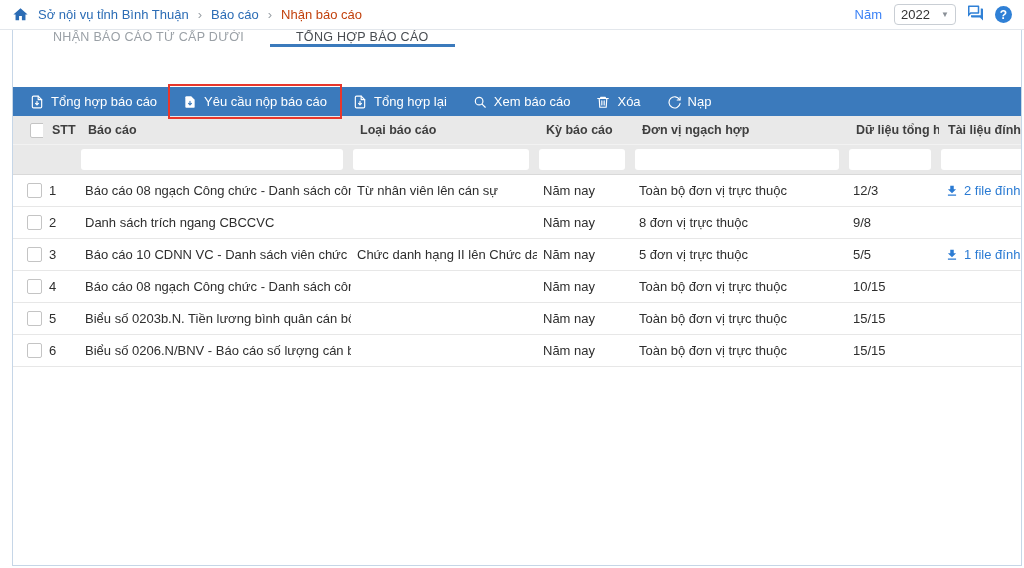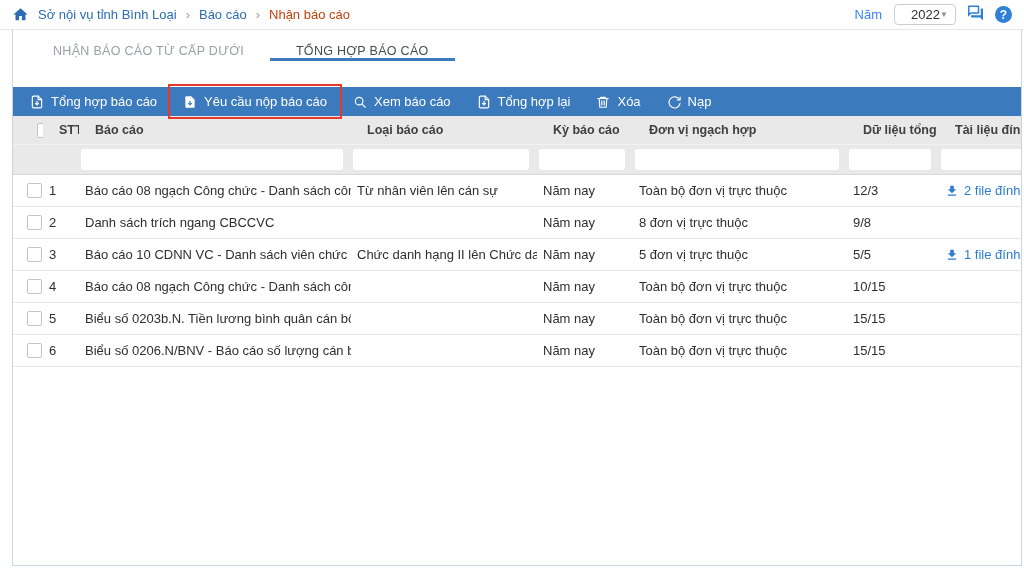--- a/index.html
+++ b/index.html
@@ -11,33 +11,33 @@
     border-bottom: 1px solid #e3e7ec; background: #fff; }
   .crumb-home { display: flex; align-items: center; margin-right: 9px; cursor: pointer; }
   .crumb-home svg { width: 17px; height: 17px; fill: #2b6cb5; }
   .crumb-link { color: #2b6cb5; font-size: 13px; cursor: pointer; }
   .crumb-sep { color: #9aa0a6; margin: 0 9px; font-size: 13px; }
   .crumb-current { color: #c2410c; font-size: 13px; }
   .topbar-right { margin-left: auto; display: flex; align-items: center; gap: 10px; }
   .year-label { font-size: 13px; color: #3b82f6; margin-right: 2px; }
   .year-select { display: flex; align-items: center; justify-content: space-between;
     width: 62px; height: 21px; border: 1px solid #c9ced4; border-radius: 4px;
-    padding: 0 16px; font-size: 13px; color: #333; background: #fff; cursor: pointer; }
+    padding: 0 6px; font-size: 13px; color: #333; background: #fff; cursor: pointer; }
   .year-caret { font-size: 8px; color: #8a9097; }
   .icon-chat svg { width: 19px; height: 18px; fill: #2f80d6; }
   .icon-help { width: 17px; height: 17px; border-radius: 50%; background: #2f80d6;
     color: #fff; font-size: 12px; font-weight: bold; display: flex; align-items: center;
     justify-content: center; cursor: pointer; }
 
   
   .panel { position: relative; margin: 0 2px 0 12px; height: 536px;
     border: 1px solid #c6d6e7; border-top: none; background: #fff; overflow: hidden; }
 
   
-  .tabs { display: flex; height: 44px; align-items: center; padding-left: 14px; }
+  .tabs { display: flex; height: 44px; align-items: flex-start; padding-left: 14px; }
   .tab { display: flex; align-items: center; padding: 0 26px; font-size: 12.5px;
     letter-spacing: .3px; cursor: pointer; border-bottom: 3px solid transparent; }
   .tab.inactive { color: #9aa0a6; }
   .tab.active { color: #474b50; border-bottom-color: #3b7abc; }
 
   
   .toolbar { margin-top: 13px; height: 29px; background: #3b7abc; display: flex;
     align-items: center; padding: 0 4px; }
   .tbtn { position: relative; display: flex; align-items: center; gap: 7px;
     height: 100%; padding: 0 13px; color: #fff; font-size: 13px; background: transparent;
@@ -46,21 +46,21 @@
     stroke-linecap: round; stroke-linejoin: round; }
   .tbtn svg.filled { fill: #fff; stroke: none; }
   .annotation { position: absolute; top: -3px; bottom: -3px; left: -2px; right: -2px;
     border: 2px solid #e8372c; pointer-events: none; }
 
   
   .grid { width: 1057px; }
   .grid-row { display: grid; grid-template-columns: 30px 36px 272px 186px 96px 214px 92px 131px;
     align-items: center; }
   .hrow { height: 29px; background: #e9e9e9; border-bottom: 1px solid #f2f2f2; }
-  .hcell { font-size: 12.5px; font-weight: 600; color: #3f3f3f; padding-left: 16px;
+  .hcell { font-size: 12.5px; font-weight: 600; color: #3f3f3f; padding-left: 9px;
     white-space: nowrap; overflow: hidden; }
   .frow { height: 30px; background: #e9e9e9; border-bottom: 1px solid #d9d9d9; }
   .fcell { height: 100%; display: flex; align-items: center; }
   .fcell input { width: calc(100% - 10px); height: 21px; margin: 0 5px 0 2px; border: none;
     border-radius: 3px; background: #fff; font-family: inherit; font-size: 12px; padding: 0 6px; outline: none; }
   .drow { height: 32px; background: #fff; border-bottom: 1px solid #e7e7e7; cursor: pointer; }
   .dcell { font-size: 13px; color: #2e2e2e; padding-left: 6px; white-space: nowrap; overflow: hidden; }
   .checkbox { width: 15px; height: 15px; border: 1px solid #c4c4c4; border-radius: 2px;
     background: #fff; margin-left: 8px; cursor: pointer; }
   .attach { display: flex; align-items: center; gap: 5px; color: #2b7bd3; font-size: 13px;
@@ -69,21 +69,21 @@
 </style>
 </head>
 <body>
 
 <div class="topbar">
   <span class="crumb-home">
     <svg viewBox="0 0 24 24">
         <path d="M10 20v-6h4v6h5v-8h3L12 3 2 12h3v8z"></path>
       </svg>
   </span>
-  <span class="crumb-link">Sở nội vụ tỉnh Bình Loại</span>
+  <span class="crumb-link">Sở nội vụ tỉnh Bình Thuận</span>
   <span class="crumb-sep">›</span>
   <span class="crumb-link">Báo cáo</span>
   <span class="crumb-sep">›</span>
   <span class="crumb-current">Nhận báo cáo</span>
 
   <div class="topbar-right">
     <span class="year-label">Năm</span>
     <div class="year-select">
       <span>2022</span>
       <span class="year-caret">▼</span>
@@ -116,32 +116,32 @@
     <button class="tbtn">
       <div class="annotation"></div>
       <svg class="filled" viewBox="0 0 24 24">
           <path d="M14 2H6a2 2 0 0 0-2 2v16c0 1.1.9 2 2 2h12a2 2 0 0 0 2-2V8l-6-6z"></path>
           <path d="M12 11v6M9.5 14.5 12 17l2.5-2.5" stroke="#3b7abc" fill="none" stroke-width="2"></path>
         </svg>
       <span>Yêu cầu nộp báo cáo</span>
     </button>
     <button class="tbtn">
       <svg viewBox="0 0 24 24">
-          <circle cx="10.5" cy="10.5" r="6.5"></circle>
-          <path d="M15.5 15.5 21 21"></path>
-        </svg>
-      <span>Xem báo cáo</span>
-    </button>
-    <button class="tbtn">
-      <svg viewBox="0 0 24 24">
           <path d="M14 2H6a2 2 0 0 0-2 2v16a2 2 0 0 0 2 2h12a2 2 0 0 0 2-2V8z"></path>
           <path d="M14 2v6h6"></path>
           <path d="M12 11v6M9.5 14.5 12 17l2.5-2.5"></path>
         </svg>
       <span>Tổng hợp lại</span>
+    </button>
+    <button class="tbtn">
+      <svg viewBox="0 0 24 24">
+          <circle cx="10.5" cy="10.5" r="6.5"></circle>
+          <path d="M15.5 15.5 21 21"></path>
+        </svg>
+      <span>Xem báo cáo</span>
     </button>
     <button class="tbtn">
       <svg viewBox="0 0 24 24">
           <path d="M3 6h18M8 6V4h8v2"></path>
           <path d="M5.5 6l1 15h11l1-15"></path>
           <path d="M10 10v7M14 10v7"></path>
         </svg>
       <span>Xóa</span>
     </button>
     <button class="tbtn">

